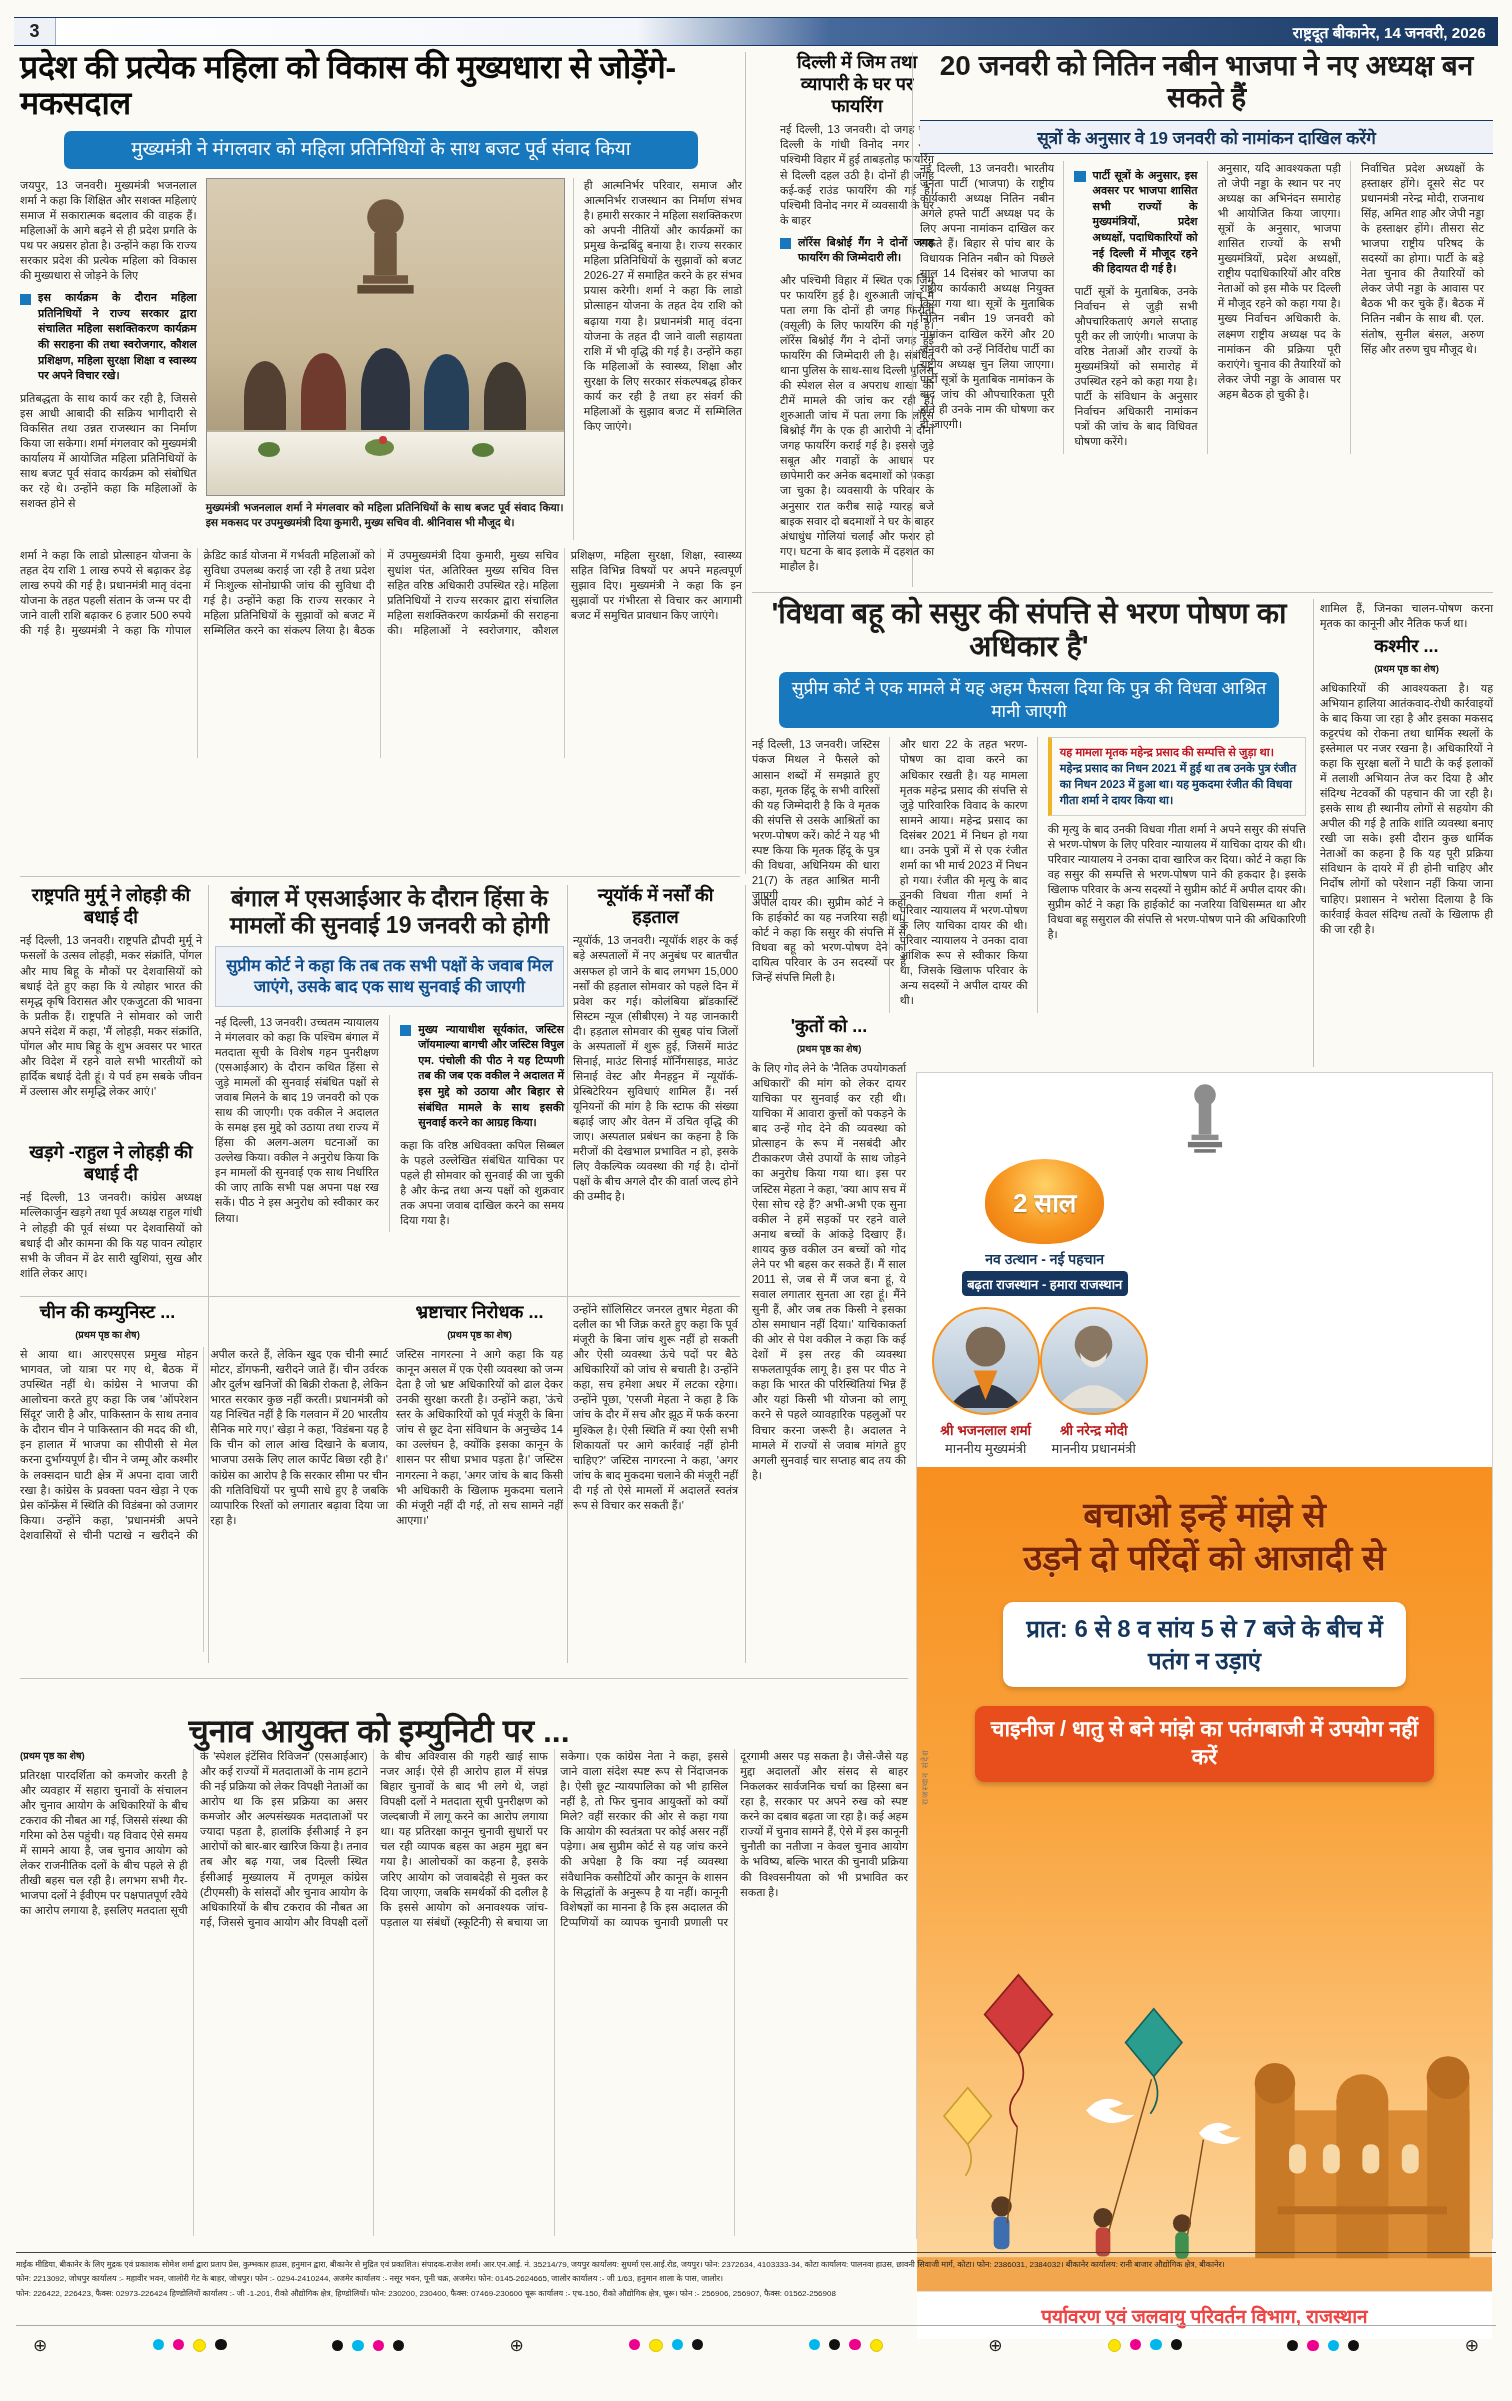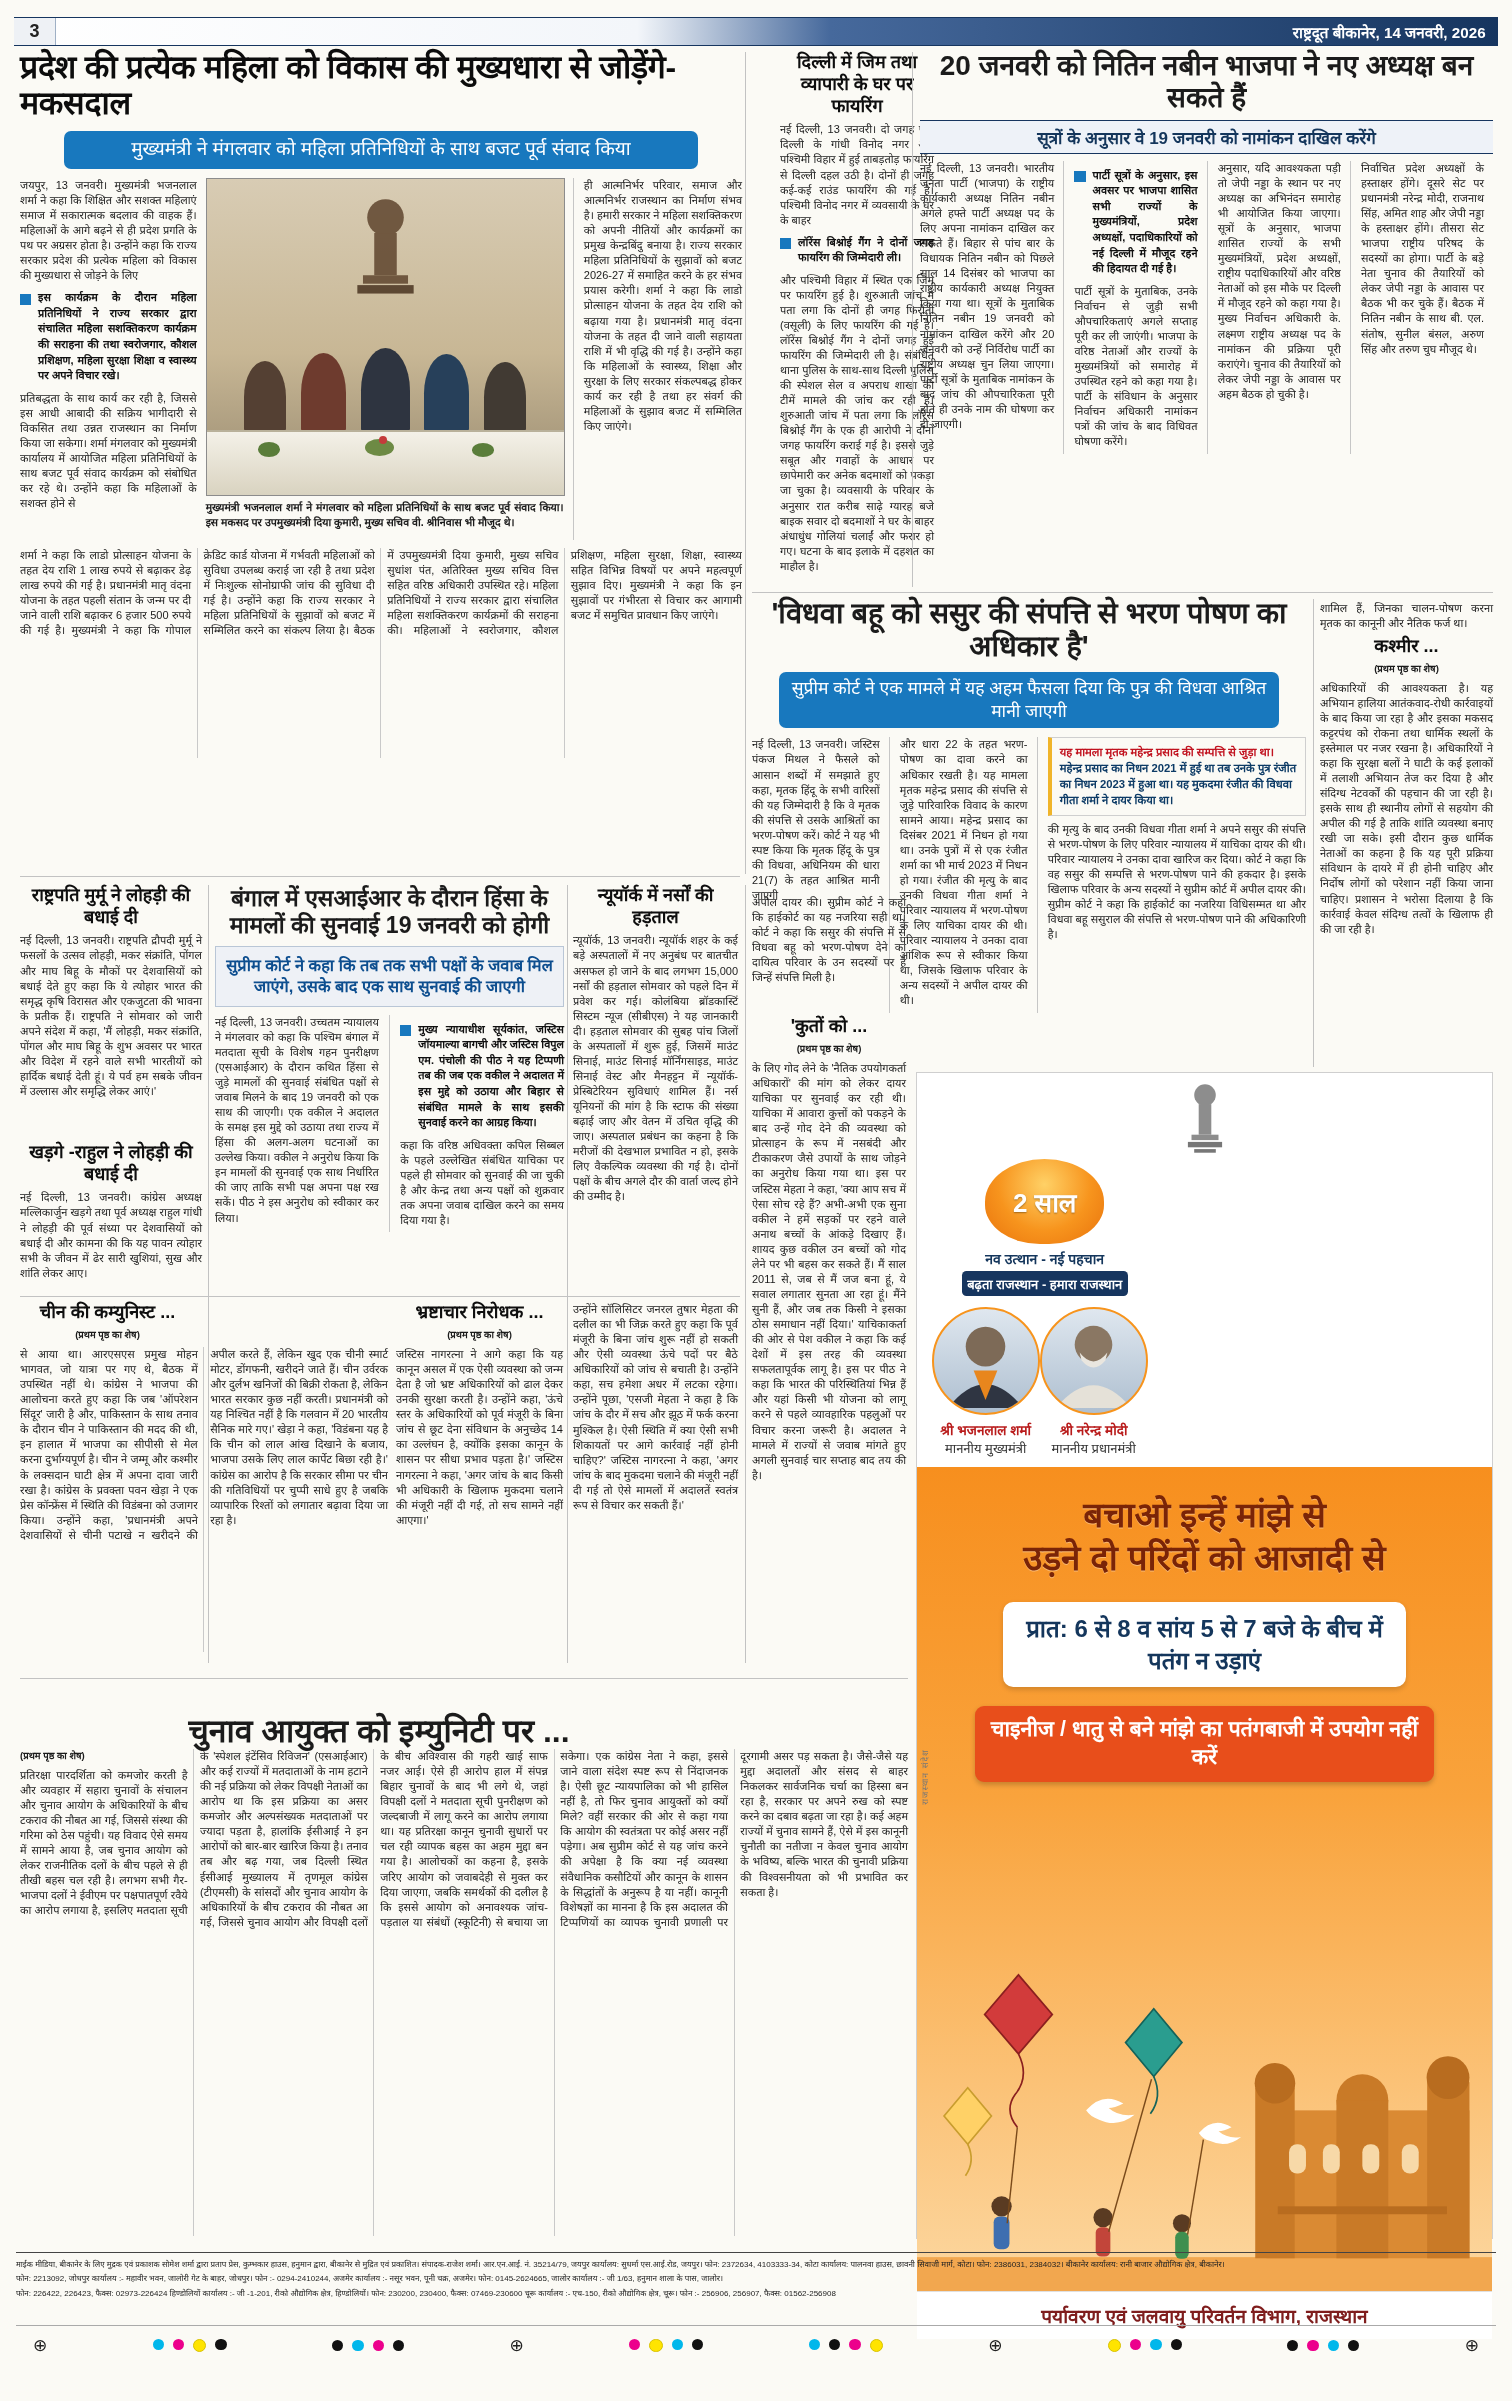--- a/index.html
+++ b/index.html
@@ -98,21 +98,21 @@
   .leader .tt{font-size:13px;color:#333;}
   .ad-orange{position:relative;margin-top:10.2px;height:824px;overflow:hidden;
              background:linear-gradient(180deg,#f78f1e 0%,#f9a33c 40%,#fbc277 75%,#fcd7a0 100%);}
   .ad-h1{margin-top:27px;text-align:center;font-weight:bold;font-size:35px;color:#7a2407;line-height:1.22;text-shadow:0 1.1px 0 rgba(255,255,255,.35);}
   .ad-time{width:373px;margin:22.6px auto 0;background:#fff;border-radius:10.2px;padding:11.3px 14.7px;
            text-align:center;font-weight:bold;font-size:24px;color:#14365c;line-height:1.3;box-shadow:0 2.3px 5.6px rgba(0,0,0,.15);}
   .ad-warn{width:429px;margin:19px auto 0;background:#e84e1b;border-radius:9px;padding:10.2px 14.7px;
            text-align:center;font-weight:bold;font-size:21.5px;color:#fff;line-height:1.3;box-shadow:0 2.3px 5.6px rgba(0,0,0,.2);}
   .ad-art{position:absolute;left:0;bottom:0;width:100%;height:350px;}
   .ad-foot{height:47px;display:flex;align-items:center;justify-content:center;background:#fff;
-           border-top:1.7px solid #e0e0e0;font-weight:bold;font-size:19px;color:#7f1d1d;}
+           border-top:1.7px solid #e0e0e0;font-weight:bold;font-size:19px;color:#ef4444;}
   .ad-side{position:absolute;left:2.3px;top:58%;writing-mode:vertical-rl;transform:rotate(180deg);
            font-size:8.5px;color:#777;letter-spacing:1.1px;}
   
   .imprint{position:absolute;left:16px;top:2252px;width:1480px;border-top:1.1px solid #444;padding-top:5.6px;}
   .imprint p{font-size:8px;line-height:1.55;margin:0 0 2.3px;text-align:justify;color:#222;}
   .regmarks{position:absolute;left:16px;top:2325px;width:1480px;height:40px;border-top:0.6px solid #aaa;
             display:flex;align-items:center;justify-content:space-between;padding:0 17px;box-sizing:border-box;}
   .dotgrp{display:flex;gap:9px;}
   .dot{width:11.3px;height:11.3px;border-radius:50%;}
   .d-c{background:#00b7eb;} .d-m{background:#ec008c;} .d-y{background:#ffe400;border:0.6px solid #d8c200;} .d-k{background:#111;}

